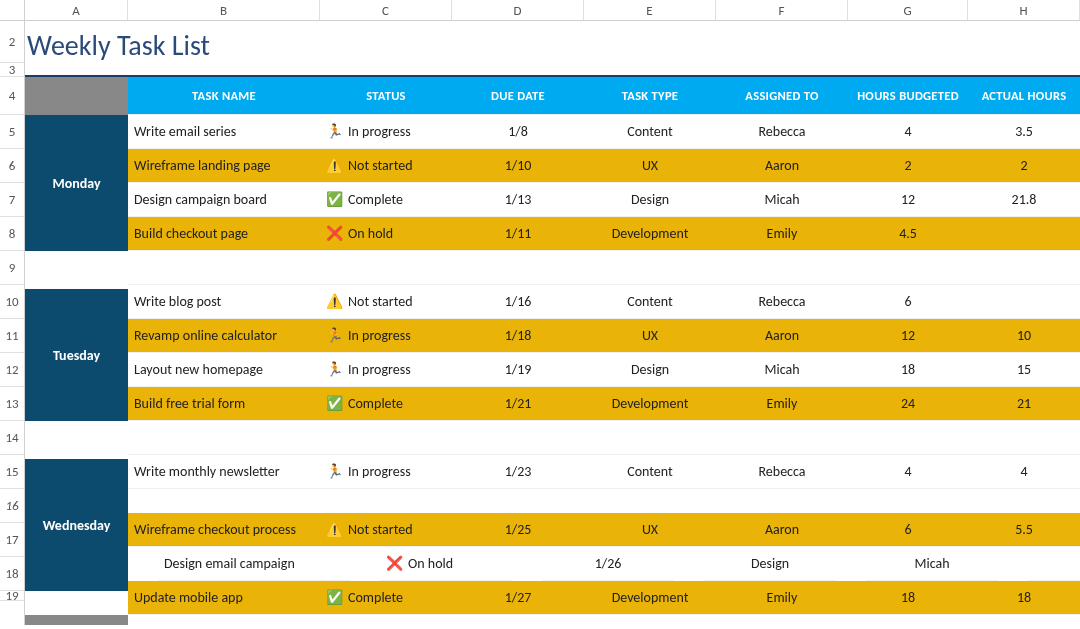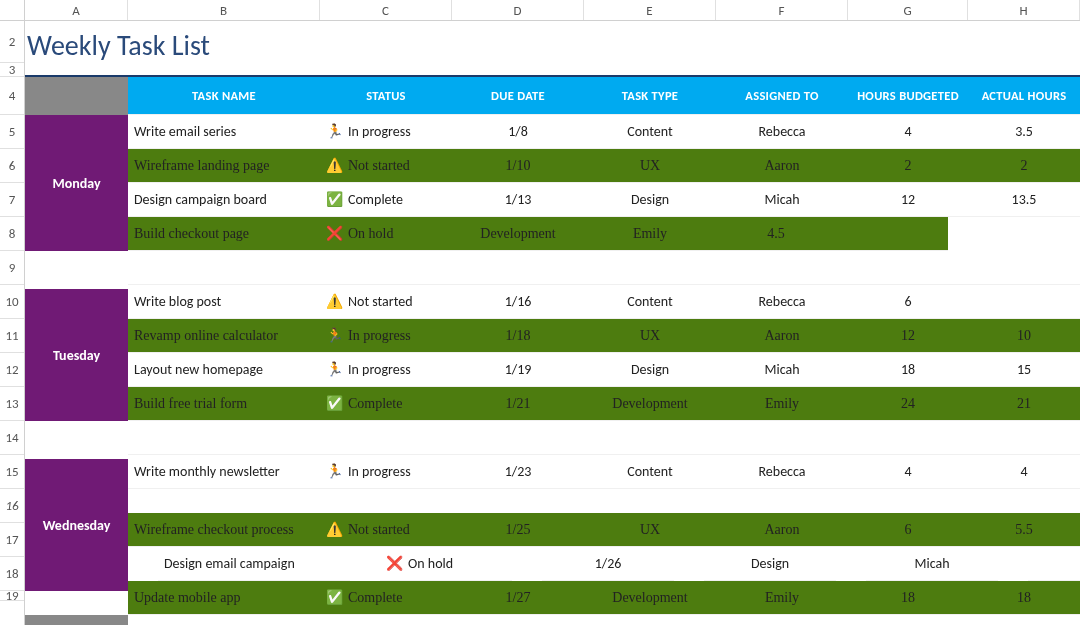--- a/index.html
+++ b/index.html
@@ -89,34 +89,34 @@
     border-bottom: 2px solid #1a3a6a;
     height: 14px;
   }
 
   
   .thead { background: #00aaf0; color: #fff; font-weight: bold; font-size: 12.5px; justify-content: center; letter-spacing: .3px; }
   .thead.cB { justify-content: center; }
 
   
   .daycol {
-    background: #701a75;
+    background: #0c4a6e;
     color: #fff;
     font-weight: bold;
     justify-content: center;
     font-size: 14px;
     border-bottom: none;
     border-top: 4px solid #fff;
   }
   .daycol-first { border-top: none; }
   .gray-blank { background: #888888; border-bottom:none; }
 
   
   .zebra0 { background: #fff; }
-  .zebra1 { background: #4d7c0f; font-family: Liberation Serif, serif; }
+  .zebra1 { background: #eab308; }
   .spacer-row .cell { background: #fff; }
   .taskname { padding-left: 6px; }
   .status { gap: 4px; }
   .statusicon { width: 18px; text-align: center; display:inline-block; }
 
   .cell.noborder { border-bottom: none; }
 </style>
 </head>
 <body>
 
@@ -204,29 +204,30 @@
           <div class="cell cA gray-blank" style="visibility: hidden;"></div>
           <div class="cell cB taskname zebra0">Design campaign board</div>
           <div class="cell cC status zebra0">
             <span class="statusicon">✅</span>
             <span>Complete</span>
           </div>
           <div class="cell cD zebra0">1/13</div>
           <div class="cell cE zebra0">Design</div>
           <div class="cell cF zebra0">Micah</div>
           <div class="cell cG zebra0">12</div>
-          <div class="cell cH zebra0">13.5</div>
+          <div class="cell cH zebra0">21.8</div>
         </div>
         <div class="row " style="height: 34px;">
           <div class="cell cA gray-blank" style="visibility: hidden;"></div>
           <div class="cell cB taskname zebra1">Build checkout page</div>
           <div class="cell cC status zebra1">
             <span class="statusicon">❌</span>
             <span>On hold</span>
           </div>
+          <div class="cell cD zebra1">1/11</div>
           <div class="cell cE zebra1">Development</div>
           <div class="cell cF zebra1">Emily</div>
           <div class="cell cG zebra1">4.5</div>
           <div class="cell cH zebra1"></div>
         </div>
         <div class="row spacer-row" style="height: 34px;">
           <div class="cell cA gray-blank"></div>
           <div class="cell cB "></div>
           <div class="cell cC "></div>
           <div class="cell cD "></div>

